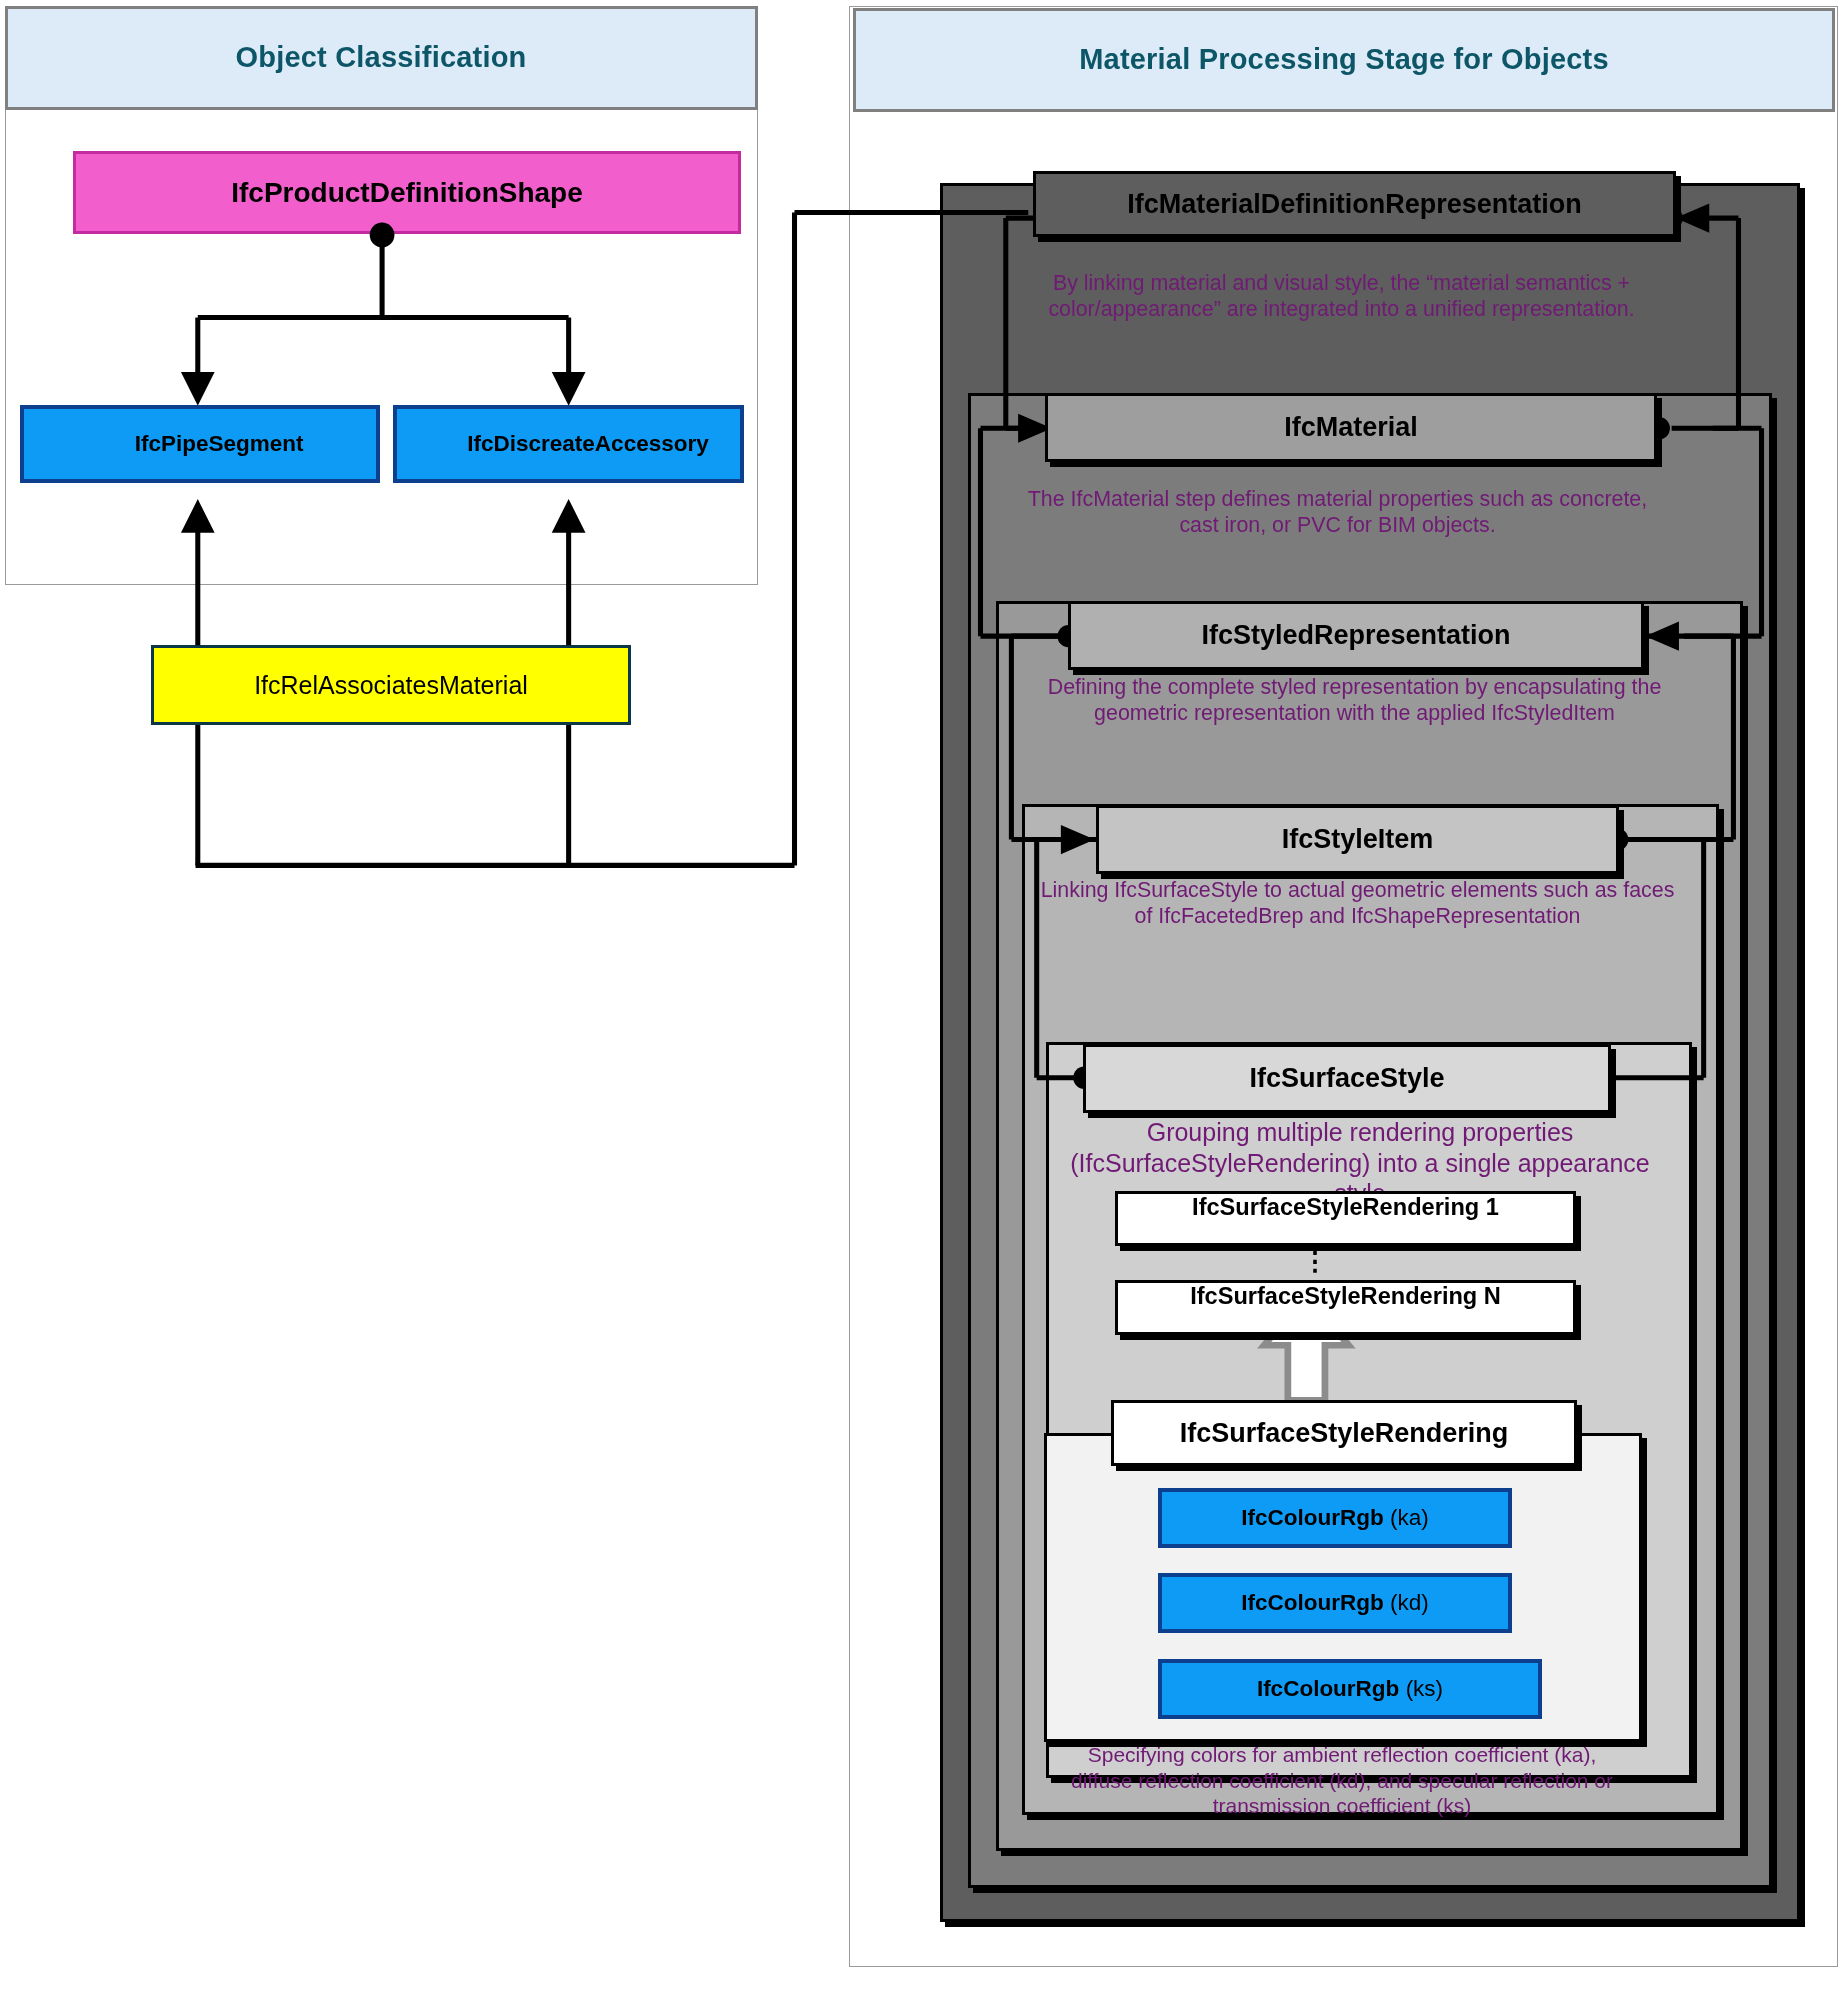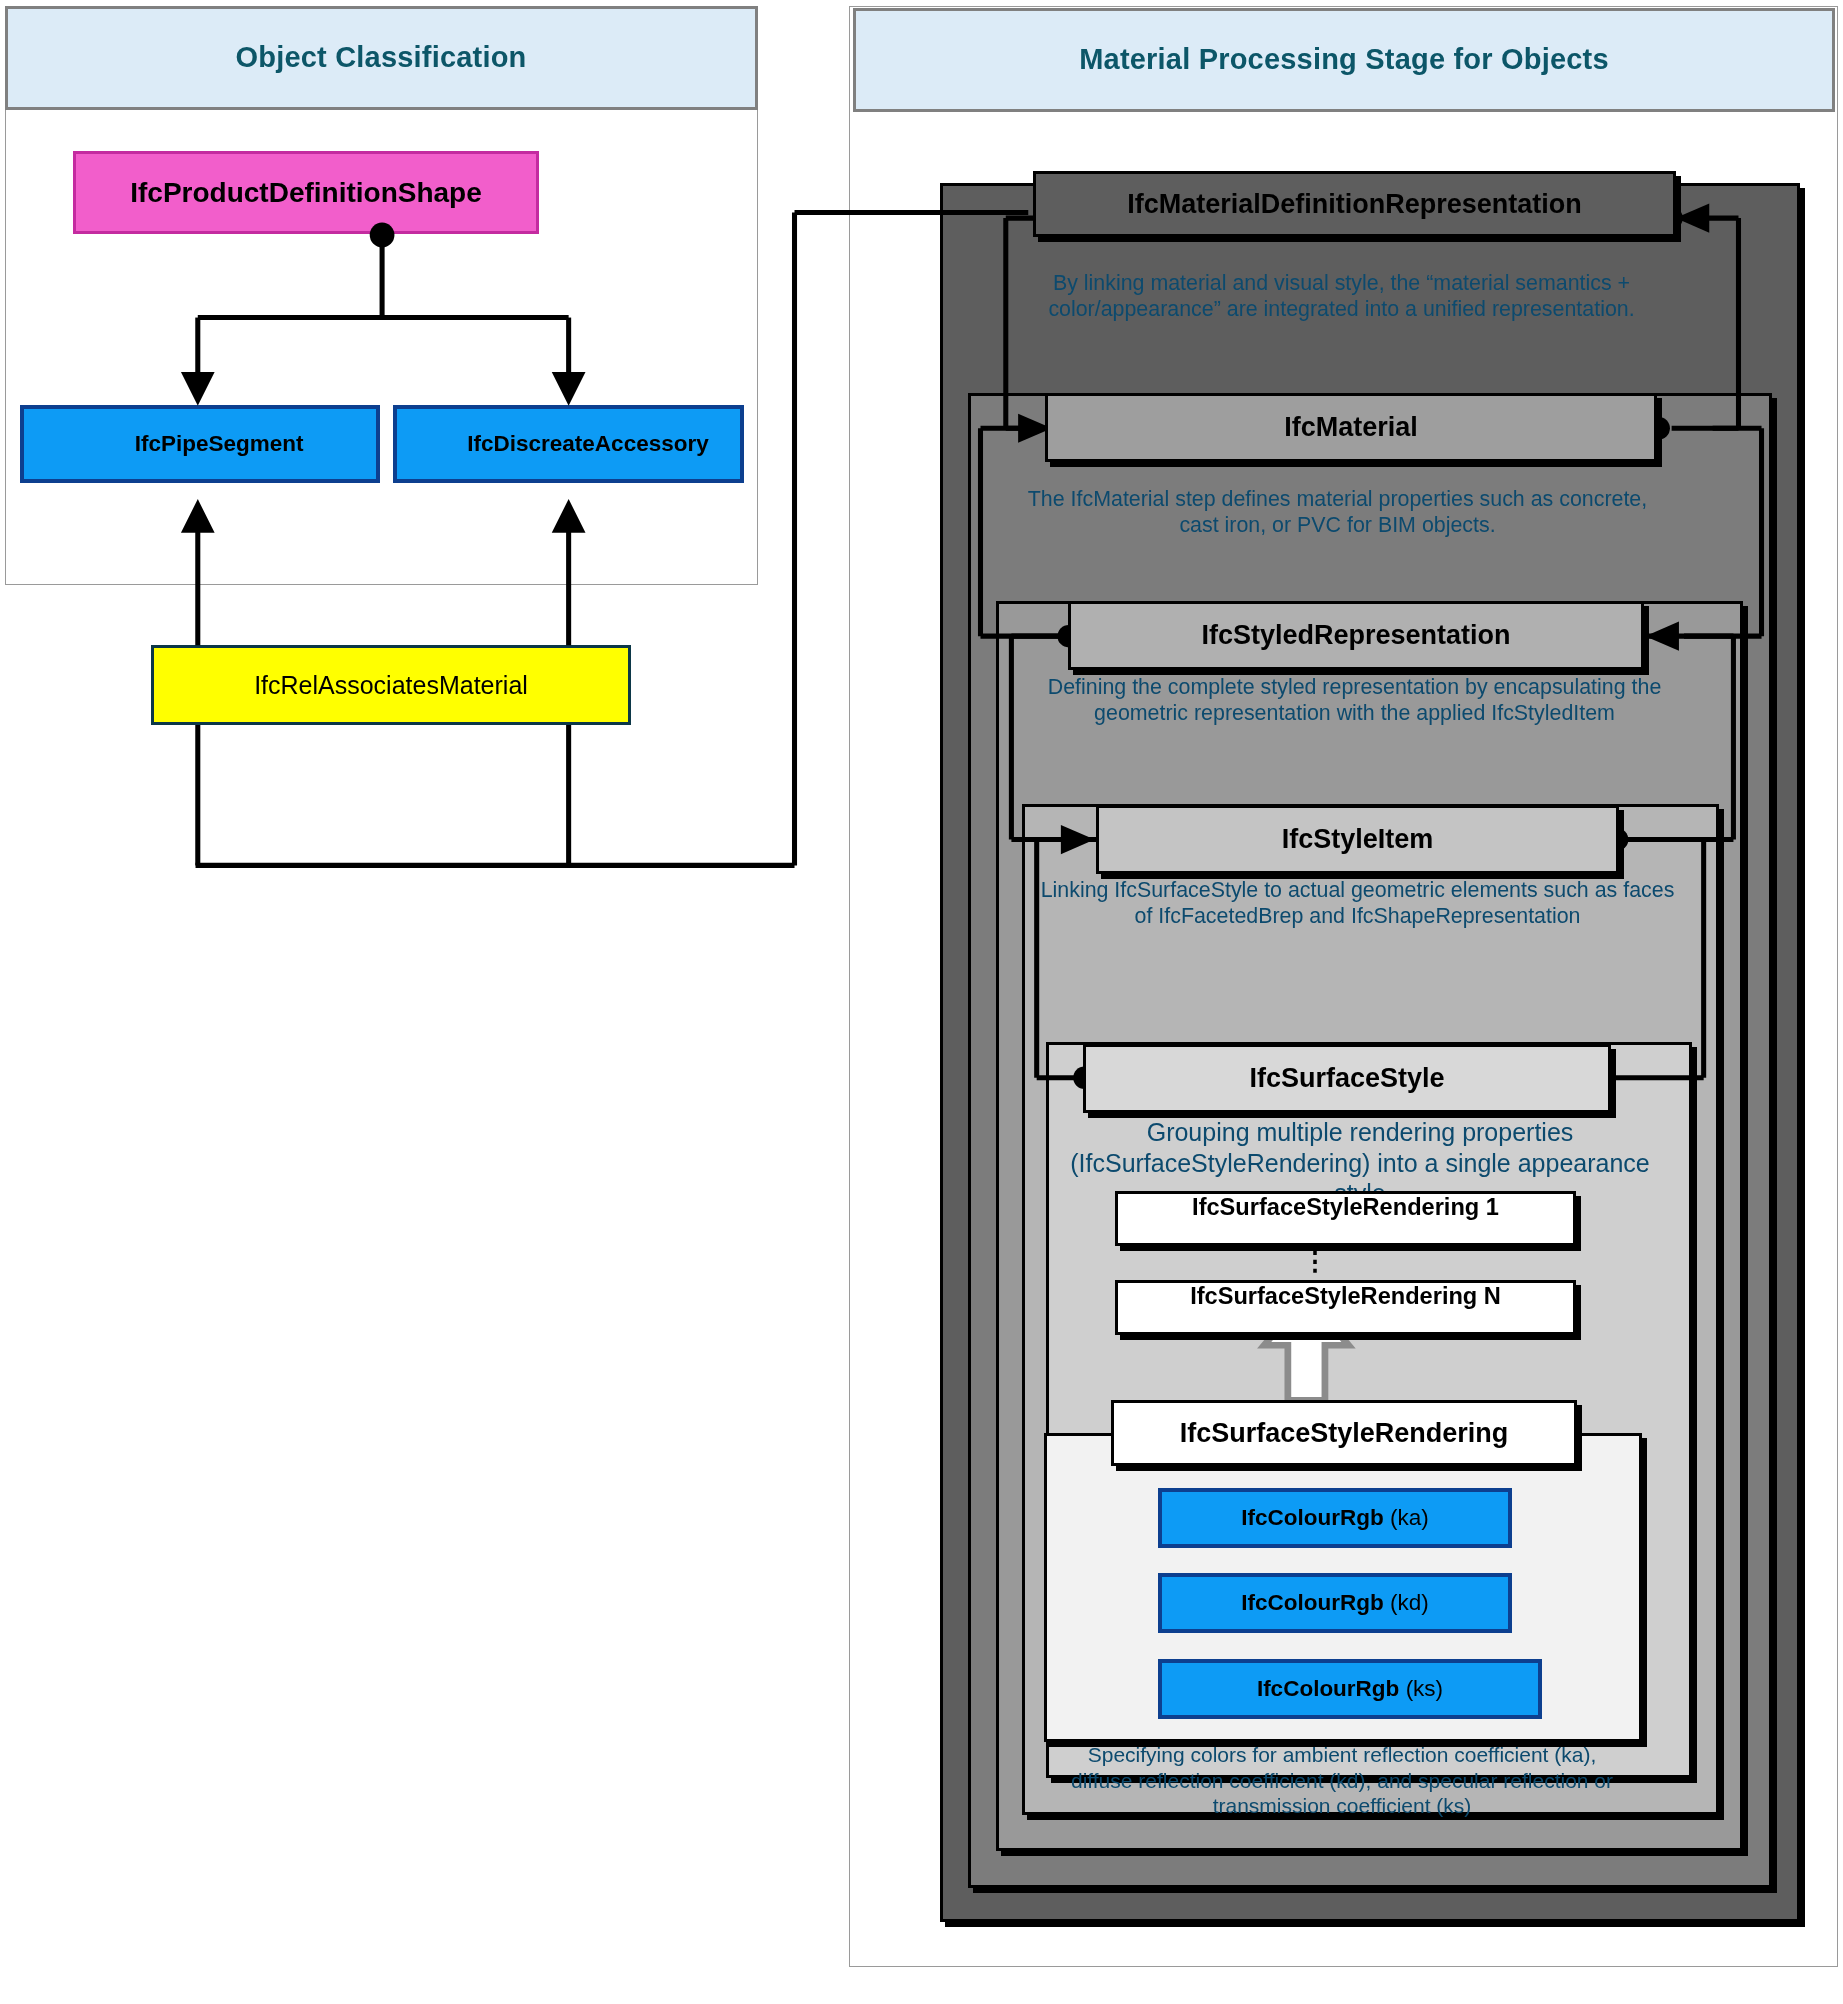--- a/index.html
+++ b/index.html
@@ -35,21 +35,21 @@
   .tbox{position:absolute;box-sizing:border-box;border:3.4px solid #000;
      box-shadow:5px 5px 0 0 #000;display:flex;align-items:center;justify-content:center;text-align:center;}
   .tbox span{font-weight:bold;color:#000;}
   .t1{background:#5e5e5e;}
   .t2{background:#9e9e9e;}
   .t3{background:#b0b0b0;}
   .t4{background:#c4c4c4;}
   .t5{background:#d8d8d8;}
   .t6{background:#ffffff;}
 
-  .desc{position:absolute;color:#0c4a6e;text-align:center;line-height:1.22;
+  .desc{position:absolute;color:#701a75;text-align:center;line-height:1.22;
       font-size:21.4px;box-sizing:border-box;}
 
   .rbox{position:absolute;box-sizing:border-box;border:3.4px solid #000;background:#fff;
      box-shadow:5px 5px 0 0 #000;display:flex;justify-content:center;}
   .rbox span{font-weight:bold;font-size:23.6px;color:#000;}
 
   .cbox{position:absolute;box-sizing:border-box;background:#0d9bf5;border:4.5px solid #0d3f8f;
      display:flex;align-items:center;justify-content:center;}
   .cbox span{font-size:22.5px;color:#000;font-weight:bold;}
   .cbox .sub{font-weight:normal;}
@@ -60,21 +60,21 @@
 </style>
 </head>
 <body>
 
 <div class="panel" style="left:4.5px;top:5.6px;width:753px;height:579px;"></div>
 
 <div class="panel-header" style="left:4.5px;top:5.6px;width:753px;height:104px;">
   <span>Object Classification</span>
 </div>
 
-<div class="node n-pink" style="left:73px;top:151px;width:466px;height:83px;">
+<div class="node n-pink" style="left:73px;top:151px;width:668px;height:83px;">
   <span>IfcProductDefinitionShape</span>
 </div>
 
 <div class="node n-blue" style="left:19.7px;top:405px;width:360px;height:78px;">
   <span>IfcPipeSegment</span>
 </div>
 
 <div class="node n-blue" style="left:393px;top:405px;width:351px;height:78px;">
   <span>IfcDiscreateAccessory</span>
 </div>

